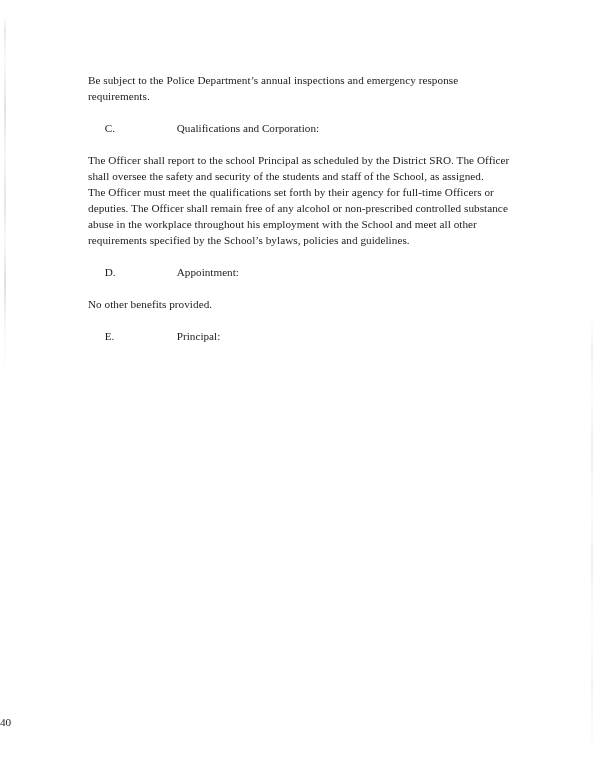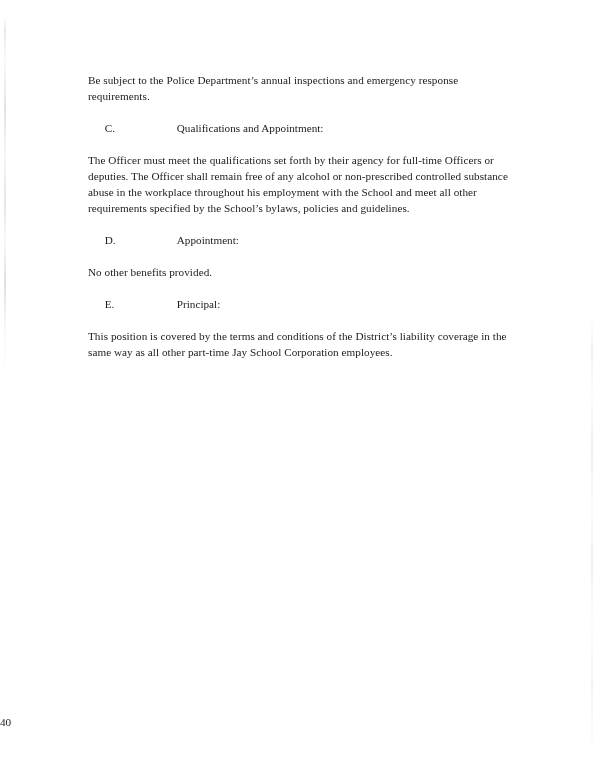--- a/index.html
+++ b/index.html
@@ -122,37 +122,37 @@
 <div id="page">
 
   <div class="scan-edge-left"></div>
   <div class="scan-edge-right"></div>
 
   <div class="text-column">
 
     <p class="para">Be subject to the Police Department’s annual inspections and emergency response requirements.</p>
 
     <div class="section-head gap-head">
-      <span class="section-letter">C.</span><span class="section-title">Qualifications and Appointment:</span>
+      <span class="section-letter">C.</span><span class="section-title">Qualifications and Corporation:</span>
     </div>
 
+    <p class="para gap-para">The Officer shall report to the school Principal as scheduled by the District SRO. The Officer shall oversee the safety and security of the students and staff of the School, as assigned.</p>
 
     <p class="para gap-para">The Officer must meet the qualifications set forth by their agency for full-time Officers or deputies. The Officer shall remain free of any alcohol or non-prescribed controlled substance abuse in the workplace throughout his employment with the School and meet all other requirements specified by the School’s bylaws, policies and guidelines.</p>
 
 
     <div class="section-head gap-head">
       <span class="section-letter">D.</span><span class="section-title">Appointment:</span>
     </div>
 
 
     <p class="para gap-para">No other benefits provided.</p>
 
     <div class="section-head gap-head">
       <span class="section-letter">E.</span><span class="section-title">Principal:</span>
     </div>
 
-    <p class="para gap-para">This position is covered by the terms and conditions of the District’s liability coverage in the same way as all other part-time Jay School Corporation employees.</p>
 
   </div>
 
   <div class="page-number">40</div>
 
 </div>
 
 </body></html>

